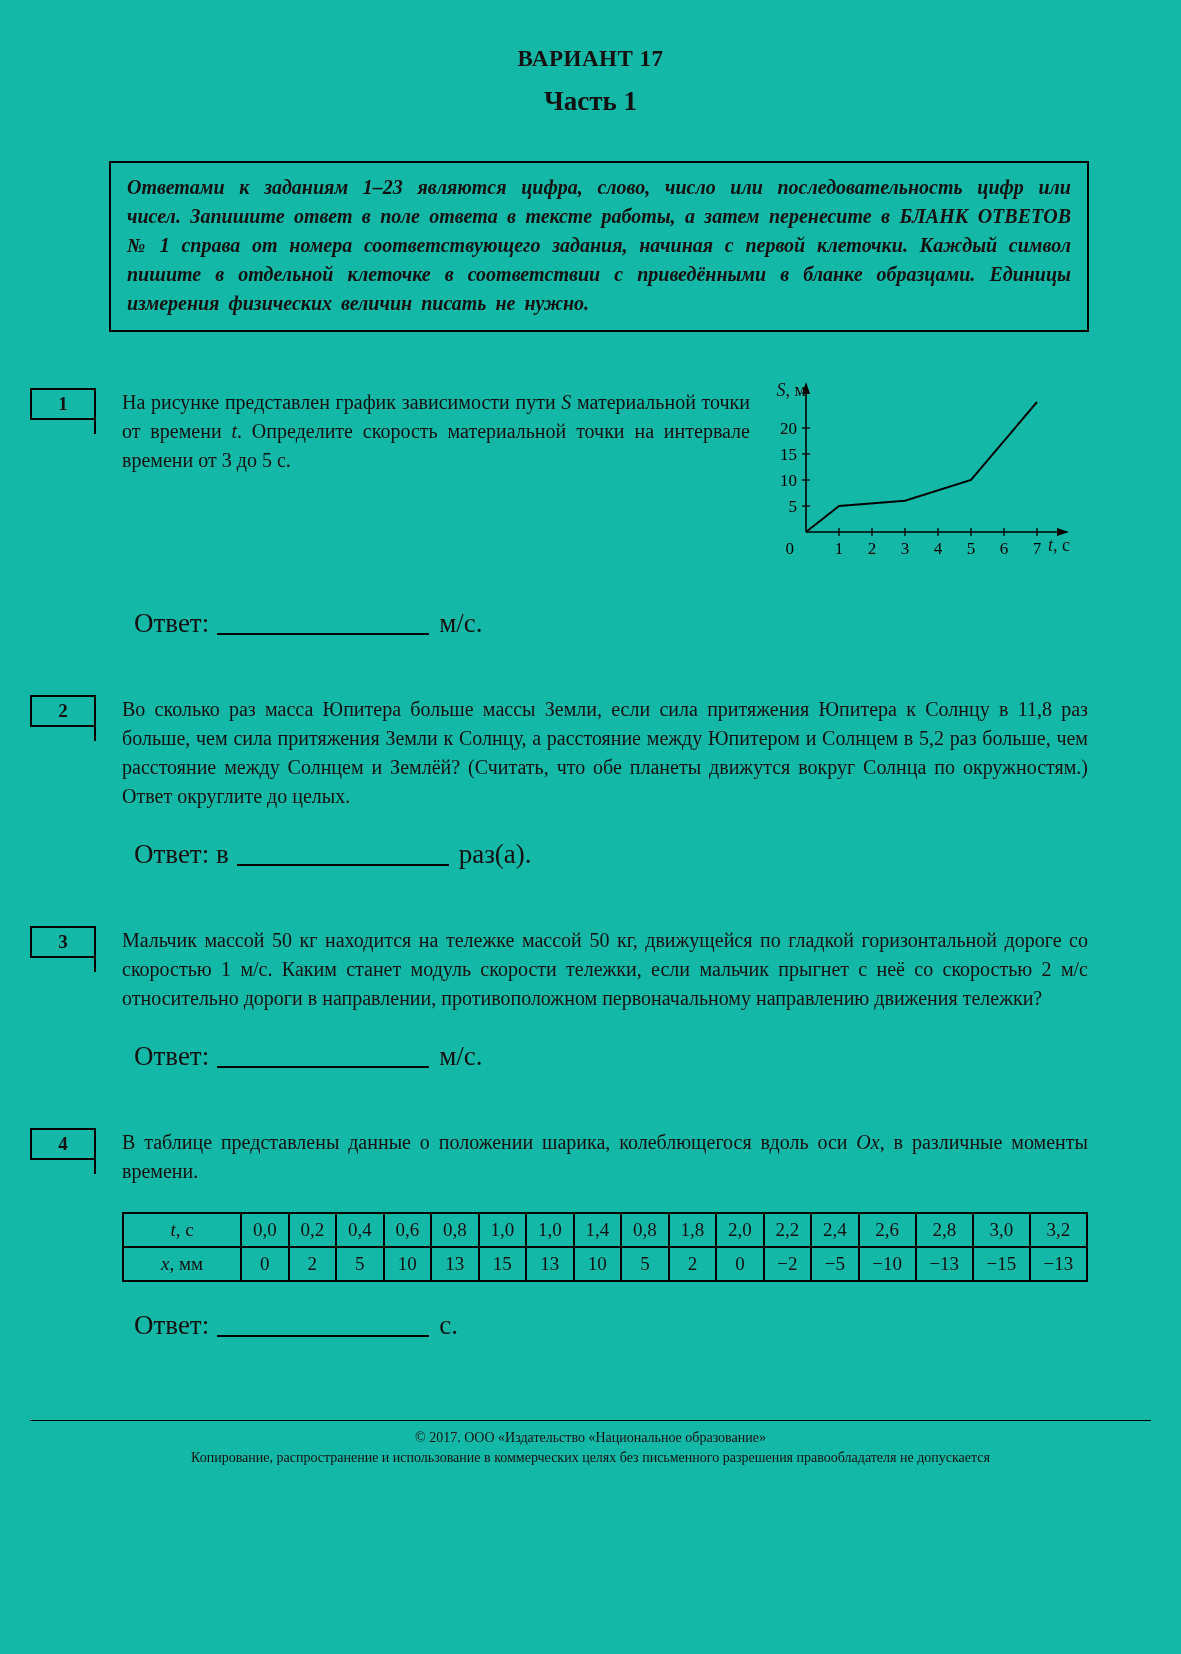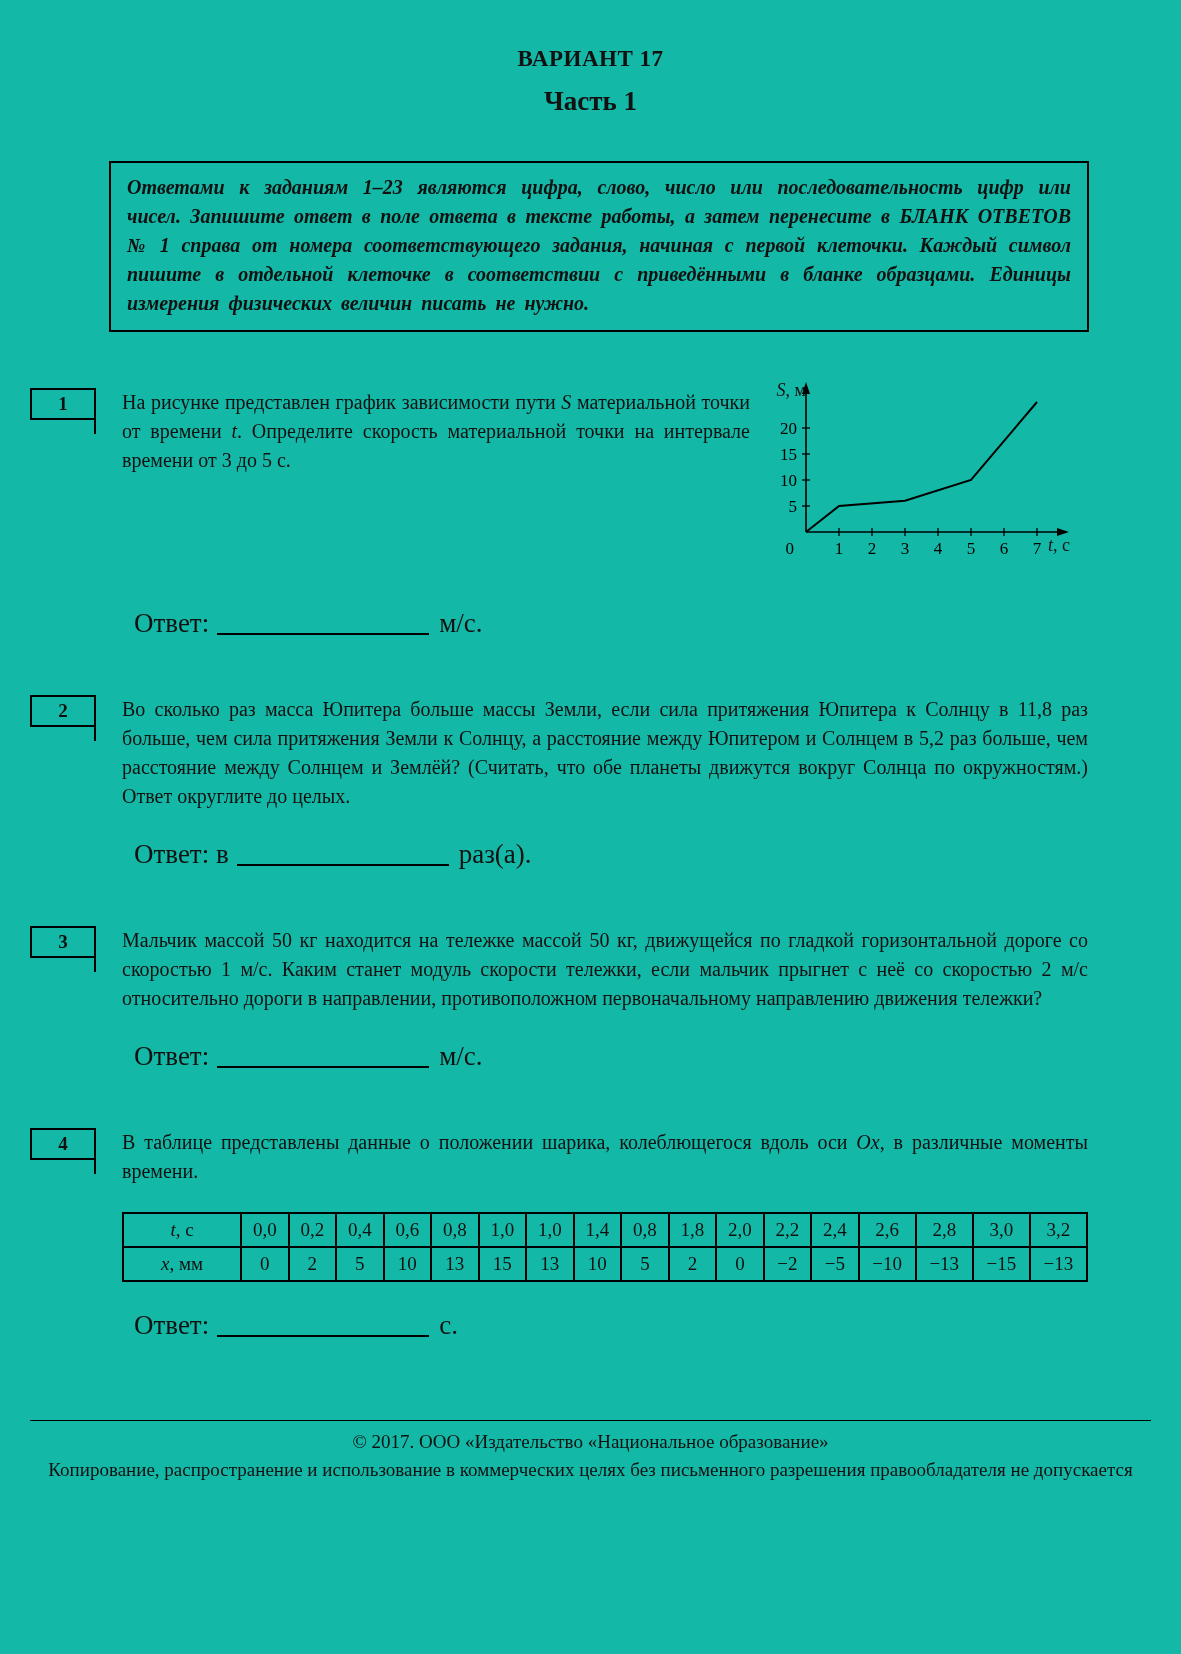--- a/index.html
+++ b/index.html
@@ -47,21 +47,21 @@
   .p4-table td {
     border:2px solid #000; text-align:center; font-size:19px; padding:5px 2px;
   }
   .p4-table td:first-child { width:112px; }
   .question { margin:28px 0 0; font-size:20px; }
 
   .footer {
     position:absolute; left:30px; right:30px; top:1420px;
     border-top:1.5px solid #000; text-align:center; padding-top:7px;
   }
-  .footer p { margin:0; font-size:19px; line-height:1.45; }
+  .footer p { margin:0; font-size:14px; line-height:1.45; }
 </style>
 </head>
 <body>
 
 <div class="page">
 
   <h1 class="title">ВАРИАНТ 17</h1>
   <h2 class="subtitle">Часть 1</h2>
 
   <div class="instruction-box">

